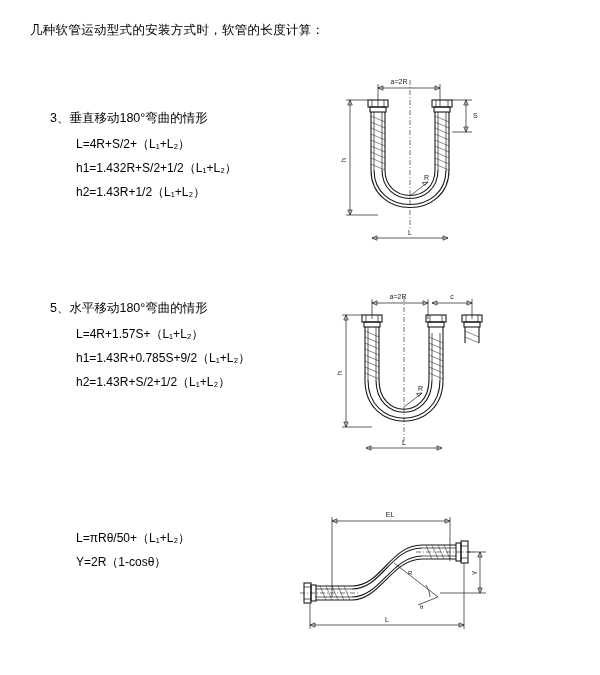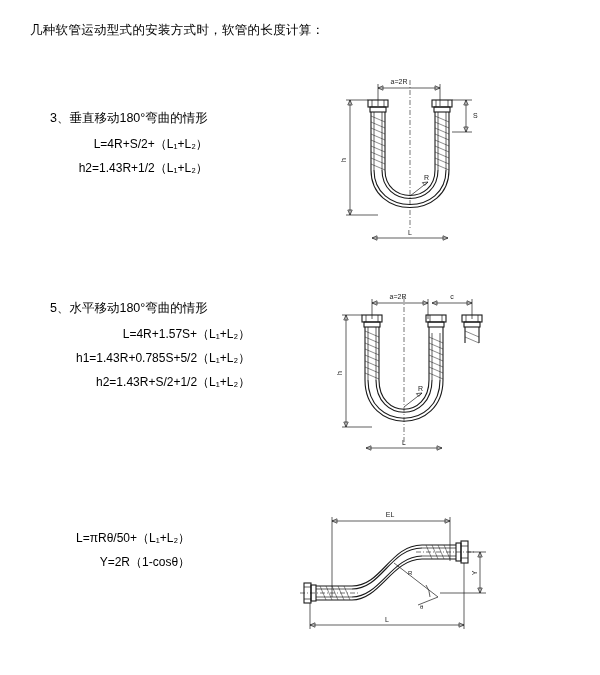--- a/index.html
+++ b/index.html
@@ -34,21 +34,20 @@
   .sec-title {
     font-size: 12.5px;
     white-space: nowrap;
     margin-bottom: 9px;
   }
   .formula {
     font-size: 12px;
     white-space: nowrap;
     margin-left: 26px;
     margin-bottom: 7px;
-    text-align: right;
   }
   .sec1 { left: 50px; top: 110px; }
   .sec2 { left: 50px; top: 300px; }
   .sec3 { left: 50px; top: 530px; }
 
   .fig {
     position: absolute;
   }
   .fig1 { left: 300px; top: 70px; }
   .fig2 { left: 300px; top: 285px; }
@@ -65,27 +64,28 @@
 </head>
 <body>
 
 <div class="page">
 
   <div class="heading">几种软管运动型式的安装方式时，软管的长度计算：</div>
 
   <div class="section sec1">
     <div class="sec-title">3、垂直移动180°弯曲的情形</div>
     <div class="formula">L=4R+S/2+（L₁+L₂）</div>
+    <div class="formula">h1=1.432R+S/2+1/2（L₁+L₂）</div>
     <div class="formula">h2=1.43R+1/2（L₁+L₂）</div>
   </div>
 
   <div class="section sec2">
     <div class="sec-title">5、水平移动180°弯曲的情形</div>
     <div class="formula">L=4R+1.57S+（L₁+L₂）</div>
-    <div class="formula">h1=1.43R+0.785S+5/2（L₁+L₂）</div>
+    <div class="formula">h1=1.43R+0.785S+9/2（L₁+L₂）</div>
     <div class="formula">h2=1.43R+S/2+1/2（L₁+L₂）</div>
   </div>
 
   <div class="section sec3">
     <div class="formula">L=πRθ/50+（L₁+L₂）</div>
     <div class="formula">Y=2R（1-cosθ）</div>
   </div>
 
   <div class="fig fig1">
     <svg width="200" height="195" viewBox="0 0 200 195">

